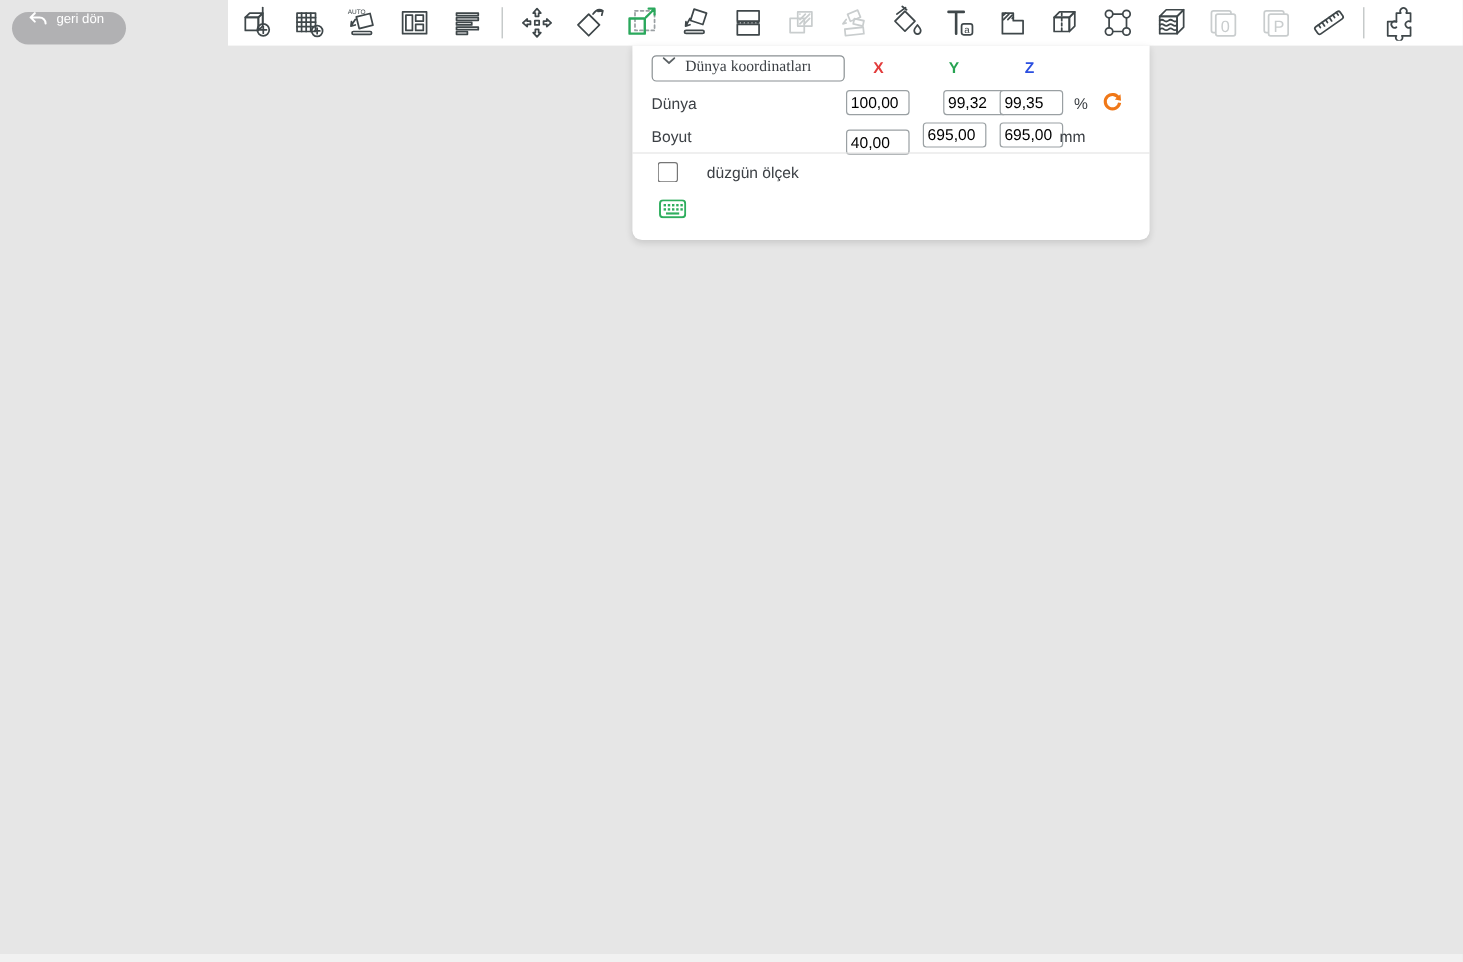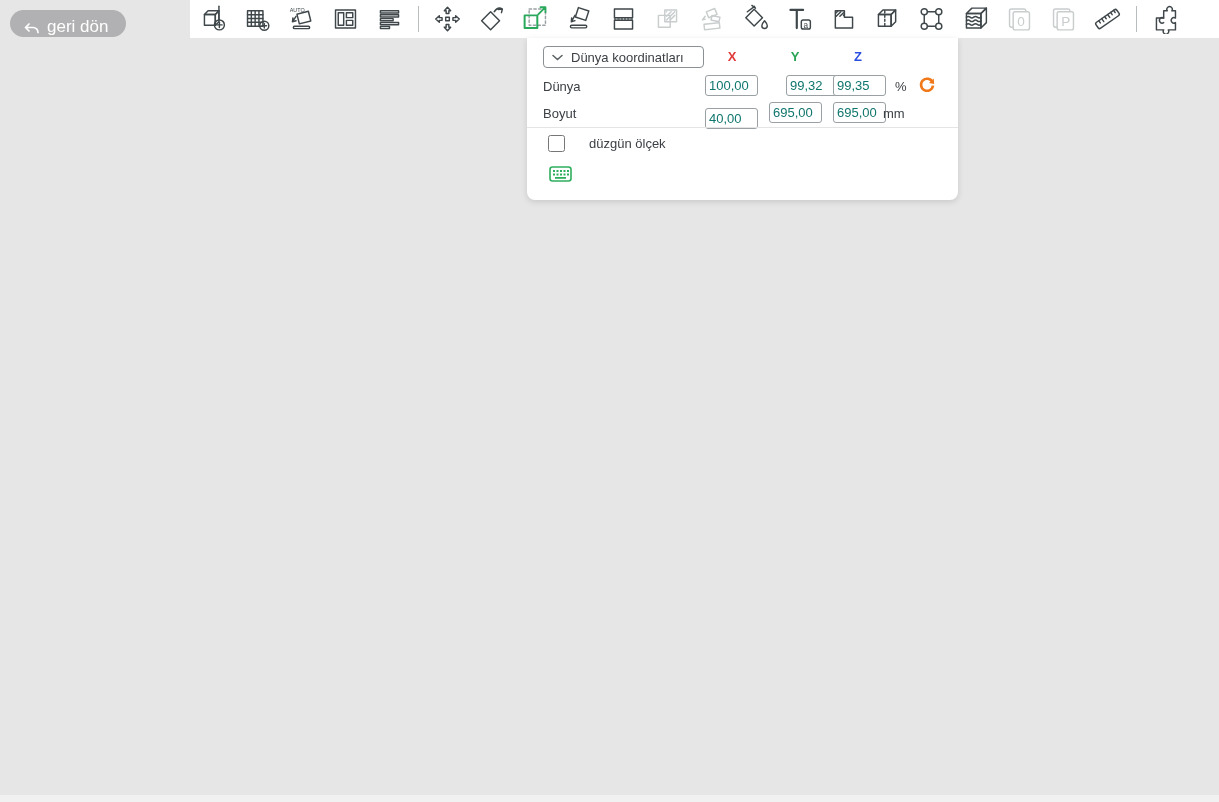--- a/index.html
+++ b/index.html
@@ -2,49 +2,49 @@
 <html><head>
 <meta charset="utf-8">
 <style>
   * { margin:0; padding:0; box-sizing:border-box; }
   html,body { width:1219px; height:802px; overflow:hidden;
     font-family:"Liberation Sans", sans-serif; background:#e6e6e6; color:#3c4045; }
 
   
   .back-btn { position:absolute; left:10px; top:10px; height:27px;
     background:#b1b1b3; border:none; border-radius:14px; color:#ffffff;
-    font-size:17px; font-family:"Liberation Sans",sans-serif;
-    display:flex; align-items:flex-end; gap:7px; padding:0 18px 0 14px; cursor:pointer; }
+    font-size:11px; font-family:"Liberation Sans",sans-serif;
+    display:flex; align-items:flex-start; gap:7px; padding:0 18px 0 14px; cursor:pointer; }
   .back-btn svg { display:block; }
 
   
   .toolbar { position:absolute; left:190px; top:0; width:1029px; height:38px;
     background:#ffffff; display:flex; align-items:center; gap:13px; padding:0 8px; }
   .tool { width:31px; height:31px; border:none; background:transparent; padding:1px;
     display:flex; align-items:center; justify-content:center; cursor:pointer; }
   .tool svg { stroke:#3f474a; fill:none; stroke-width:1.6; stroke-linecap:round; stroke-linejoin:round; }
   .tool svg text { fill:#3f474a; stroke:none; }
   .tool.disabled svg { stroke:#c9cdce; }
   .tool.disabled svg text { fill:#c9cdce; }
   .tool-sep { width:1px; height:26px; background:#b9bdbe; flex:0 0 auto; }
 
   
   .panel { position:absolute; left:527px; top:38px; width:431px; height:162px;
     background:#ffffff; border-radius:0 0 8px 8px;
     box-shadow:0 2px 6px rgba(0,0,0,0.13); font-size:13px; }
   .coord-select { position:absolute; left:16px; top:8px; width:161px; height:22px;
     border:1px solid #8a9093; border-radius:4px; background:#fff;
-    display:flex; align-items:center; gap:8px; padding:0 8px; font-size:13px;
-    color:#3c4045; cursor:pointer; }
+    display:flex; gap:8px; padding:0 8px; font-size:13px;
+    color:#3c4045; cursor:pointer;font-family:Liberation Serif, serif; }
   .axis-head { position:absolute; top:11px; width:20px; text-align:center;
     font-size:13px; font-weight:bold; }
   .row-label { position:absolute; left:16px; font-size:13px; color:#3c4045; }
   .num-input { position:absolute; width:53px; height:21px; border:1px solid #9aa0a3;
     border-radius:3px; font-size:13px; font-family:"Liberation Sans",sans-serif;
-    color:#0f766e; padding:0 3px; }
+    color:#000000; padding:0 3px; }
   .unit { position:absolute; font-size:13px; color:#3c4045; }
   .reset-btn { position:absolute; left:390px; top:38px; width:20px; height:20px;
     border:none; background:transparent; padding:0; cursor:pointer; }
   .panel-divider { position:absolute; left:0; top:89px; width:431px; height:1px; background:#e4e4e4; }
   .uniform-row { position:absolute; left:21px; top:97px; display:flex; align-items:center; gap:24px; }
   .uniform-row input { width:17px; height:17px; accent-color:#2fae5e; }
   .kbd-btn { position:absolute; left:22px; top:128px; border:none; background:transparent; padding:0; cursor:pointer; }
 
   
   .viewport { position:absolute; left:0; top:0; width:1219px; height:802px; z-index:-1; }

